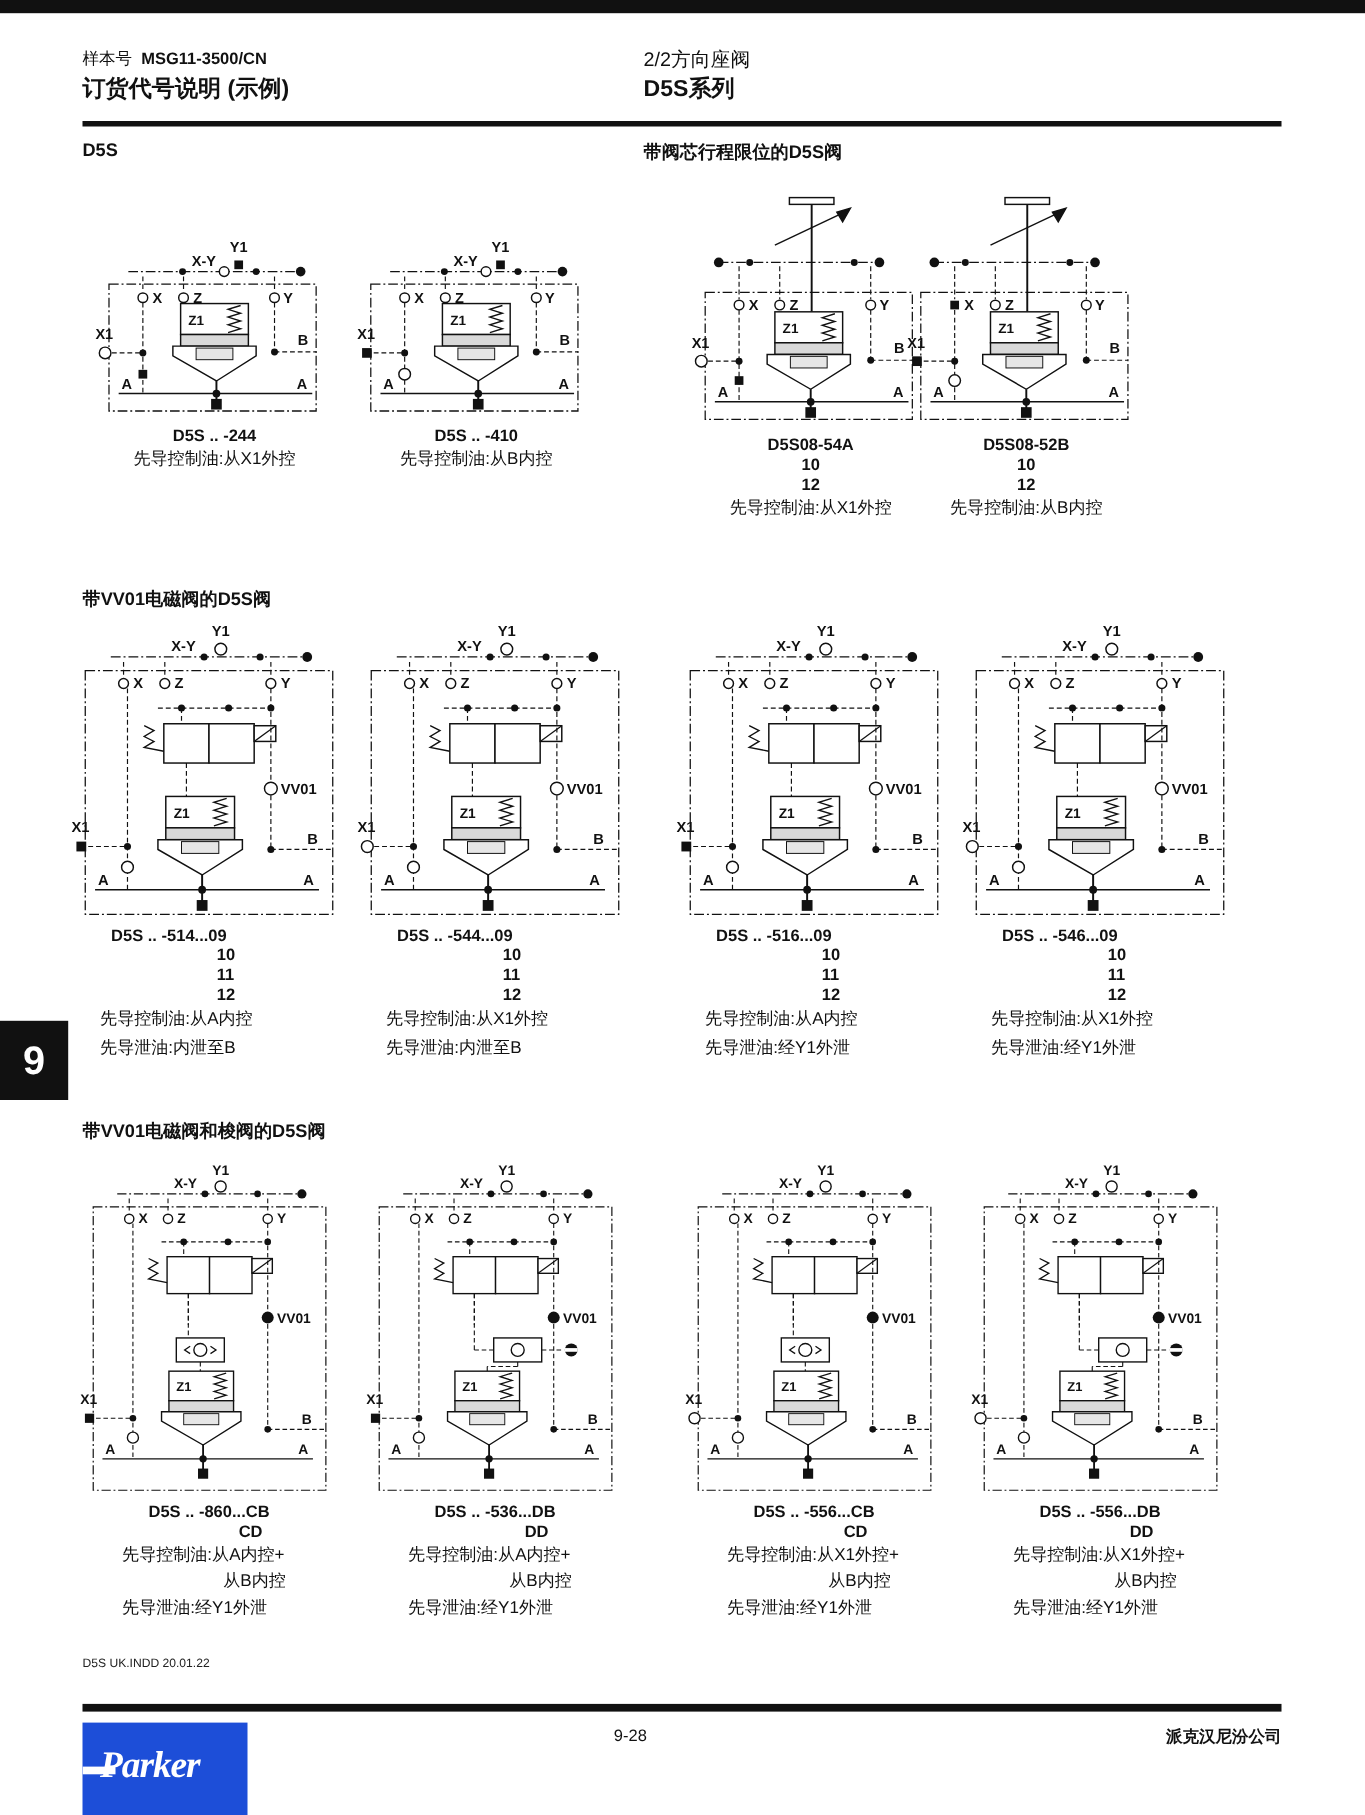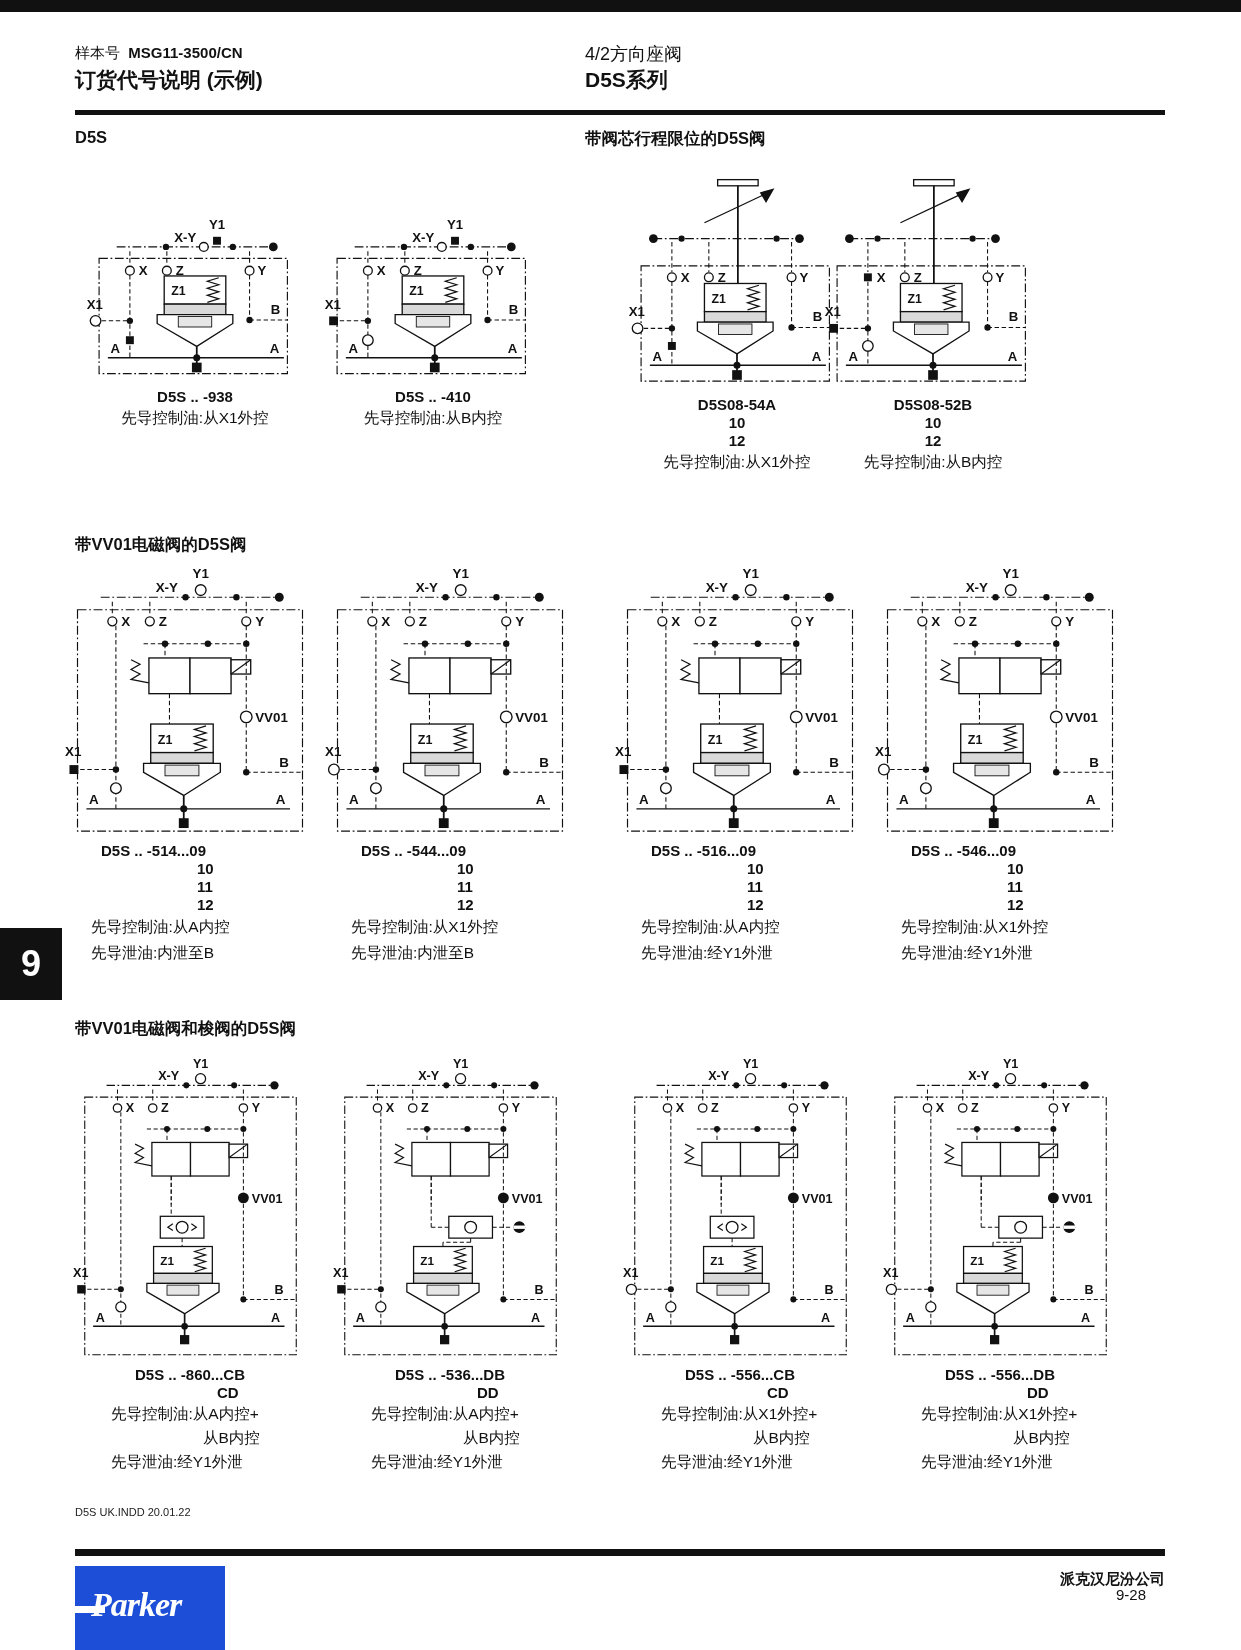--- a/index.html
+++ b/index.html
@@ -21,36 +21,36 @@
   .sub{font-size:15px;font-weight:700;line-height:18px;}
   .line{font-size:15.5px;line-height:24px;color:#111;}
   .s1 .model,.s1 .sub,.s1 .line{text-align:center;}
   .s2 .model{padding-left:46px;} .s2 .sub{padding-left:142px;} .s2 .line{padding-left:36px;line-height:26px;}
   .s3 .model{padding-left:80px;} .s3 .sub{padding-left:162px;} .s3 .line{padding-left:56px;}
   .s3 .line.indent{padding-left:148px;}
   #chapter-tab{left:0;top:928px;width:62px;height:72px;background:#111;color:#fff;
                display:flex;align-items:center;justify-content:center;font-size:36px;font-weight:700;}
   #file-note{left:75px;top:1506px;font-size:11px;color:#222;}
   #footer-bar{left:75px;top:1549px;width:1090px;height:7px;background:#111;}
-  #page-num{left:0;top:1570px;width:1146px;text-align:right;font-size:15px;margin-top:16px;}
+  #page-num{left:0;top:1570px;width:1146px;text-align:center;font-size:15px;}
   #company{left:865px;top:1570px;width:300px;text-align:right;font-size:15px;font-weight:700;}
   #parker-logo{left:75px;top:1566px;width:150px;height:104px;background:#1d4ed8;overflow:hidden;}
   #parker-logo .word{position:absolute;left:16px;top:20px;color:#fff;font-family:"Liberation Serif",serif;
                      font-style:italic;font-weight:700;font-size:34px;letter-spacing:-1px;}
   #parker-logo .dash{position:absolute;left:0px;top:40px;width:30px;height:7px;background:#fff;}
 </style>
 </head>
 <body>
 
 <div id="page">
   <div class="abs" id="top-bar"></div>
 
   <div class="abs doc-line"><span>样本号</span>&nbsp;&nbsp;<b>MSG11-3500/CN</b></div>
   <div class="abs title-left">订货代号说明 (示例)</div>
-  <div class="abs cat-right">4/2方向座阀</div>
+  <div class="abs cat-right">2/2方向座阀</div>
   <div class="abs series-right">D5S系列</div>
   <div class="abs" id="header-rule"></div>
 
   <div class="abs sec-heading" style="left:75px;top:128px">D5S</div>
   <div class="abs sec-heading" style="left:585px;top:128px">带阀芯行程限位的D5S阀</div>
   <div class="abs sec-heading" style="left:75px;top:534px">带VV01电磁阀的D5S阀</div>
   <div class="abs sec-heading" style="left:75px;top:1018px">带VV01电磁阀和梭阀的D5S阀</div>
 
   <div id="diagrams-root">
       <div class="diagram s1" style="left: 80px; top: 217px; width: 230px;">
@@ -89,21 +89,21 @@
           <circle cx="187" cy="117" r="3.6" fill="#111"></circle>
           <line x1="187" y1="117" x2="230" y2="117" stroke="#111" stroke-width="1.2" stroke-dasharray="5 3"></line>
           <text x="211" y="110" font-size="15" font-weight="700" text-anchor="start" fill="#111" font-family="'Liberation Sans',sans-serif">B</text>
           <text x="2" y="104" font-size="15" font-weight="700" text-anchor="start" fill="#111" font-family="'Liberation Sans',sans-serif">X1</text>
           <circle cx="12" cy="118" r="6" fill="#fff" stroke="#111" stroke-width="1.5"></circle>
           <line x1="19" y1="118" x2="51" y2="118" stroke="#111" stroke-width="1.2" stroke-dasharray="5 3"></line>
           <line x1="51" y1="66" x2="51" y2="160" stroke="#111" stroke-width="1.2" stroke-dasharray="5 3"></line>
           <circle cx="51" cy="118" r="3.6" fill="#111"></circle>
           <rect x="46.5" y="135.5" width="9" height="9" fill="#111"></rect>
         </svg>
-        <div class="cap model">D5S .. -938</div>
+        <div class="cap model">D5S .. -244</div>
         <div class="cap line">先导控制油:从X1外控</div>
       </div>
       <div class="diagram s1" style="left: 318px; top: 217px; width: 230px;">
         <svg viewBox="0 0 250 185" width="220">
           <text x="150" y="14" font-size="15" font-weight="700" text-anchor="middle" fill="#111" font-family="'Liberation Sans',sans-serif">Y1</text>
           <rect x="145.5" y="22.5" width="9" height="9" fill="#111"></rect>
           <line x1="36" y1="34" x2="214" y2="34" stroke="#111" stroke-width="1.3" stroke-dasharray="10 3 2 3"></line>
           <text x="114" y="28" font-size="15" font-weight="700" text-anchor="middle" fill="#111" font-family="'Liberation Sans',sans-serif">X-Y</text>
           <circle cx="135" cy="34" r="5" fill="#fff" stroke="#111" stroke-width="1.5"></circle>
           <circle cx="92" cy="34" r="3.6" fill="#111"></circle>

